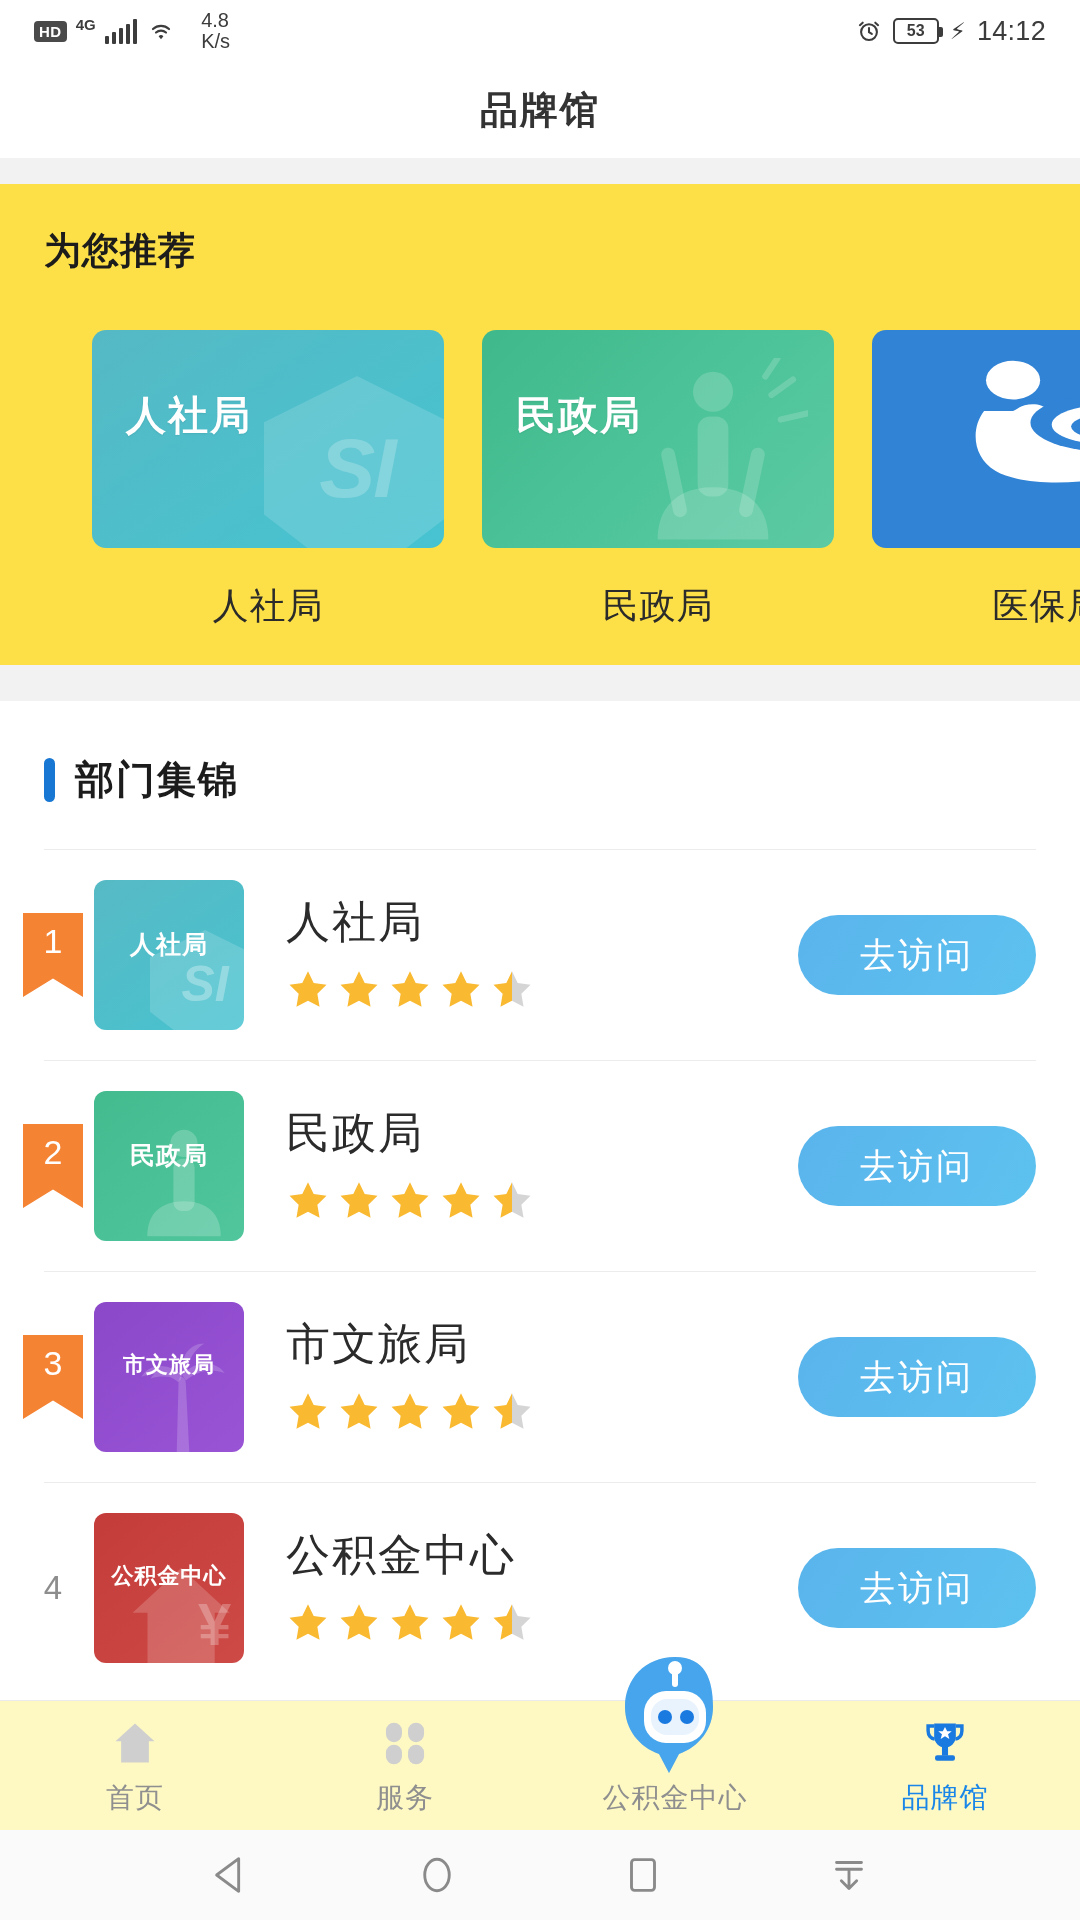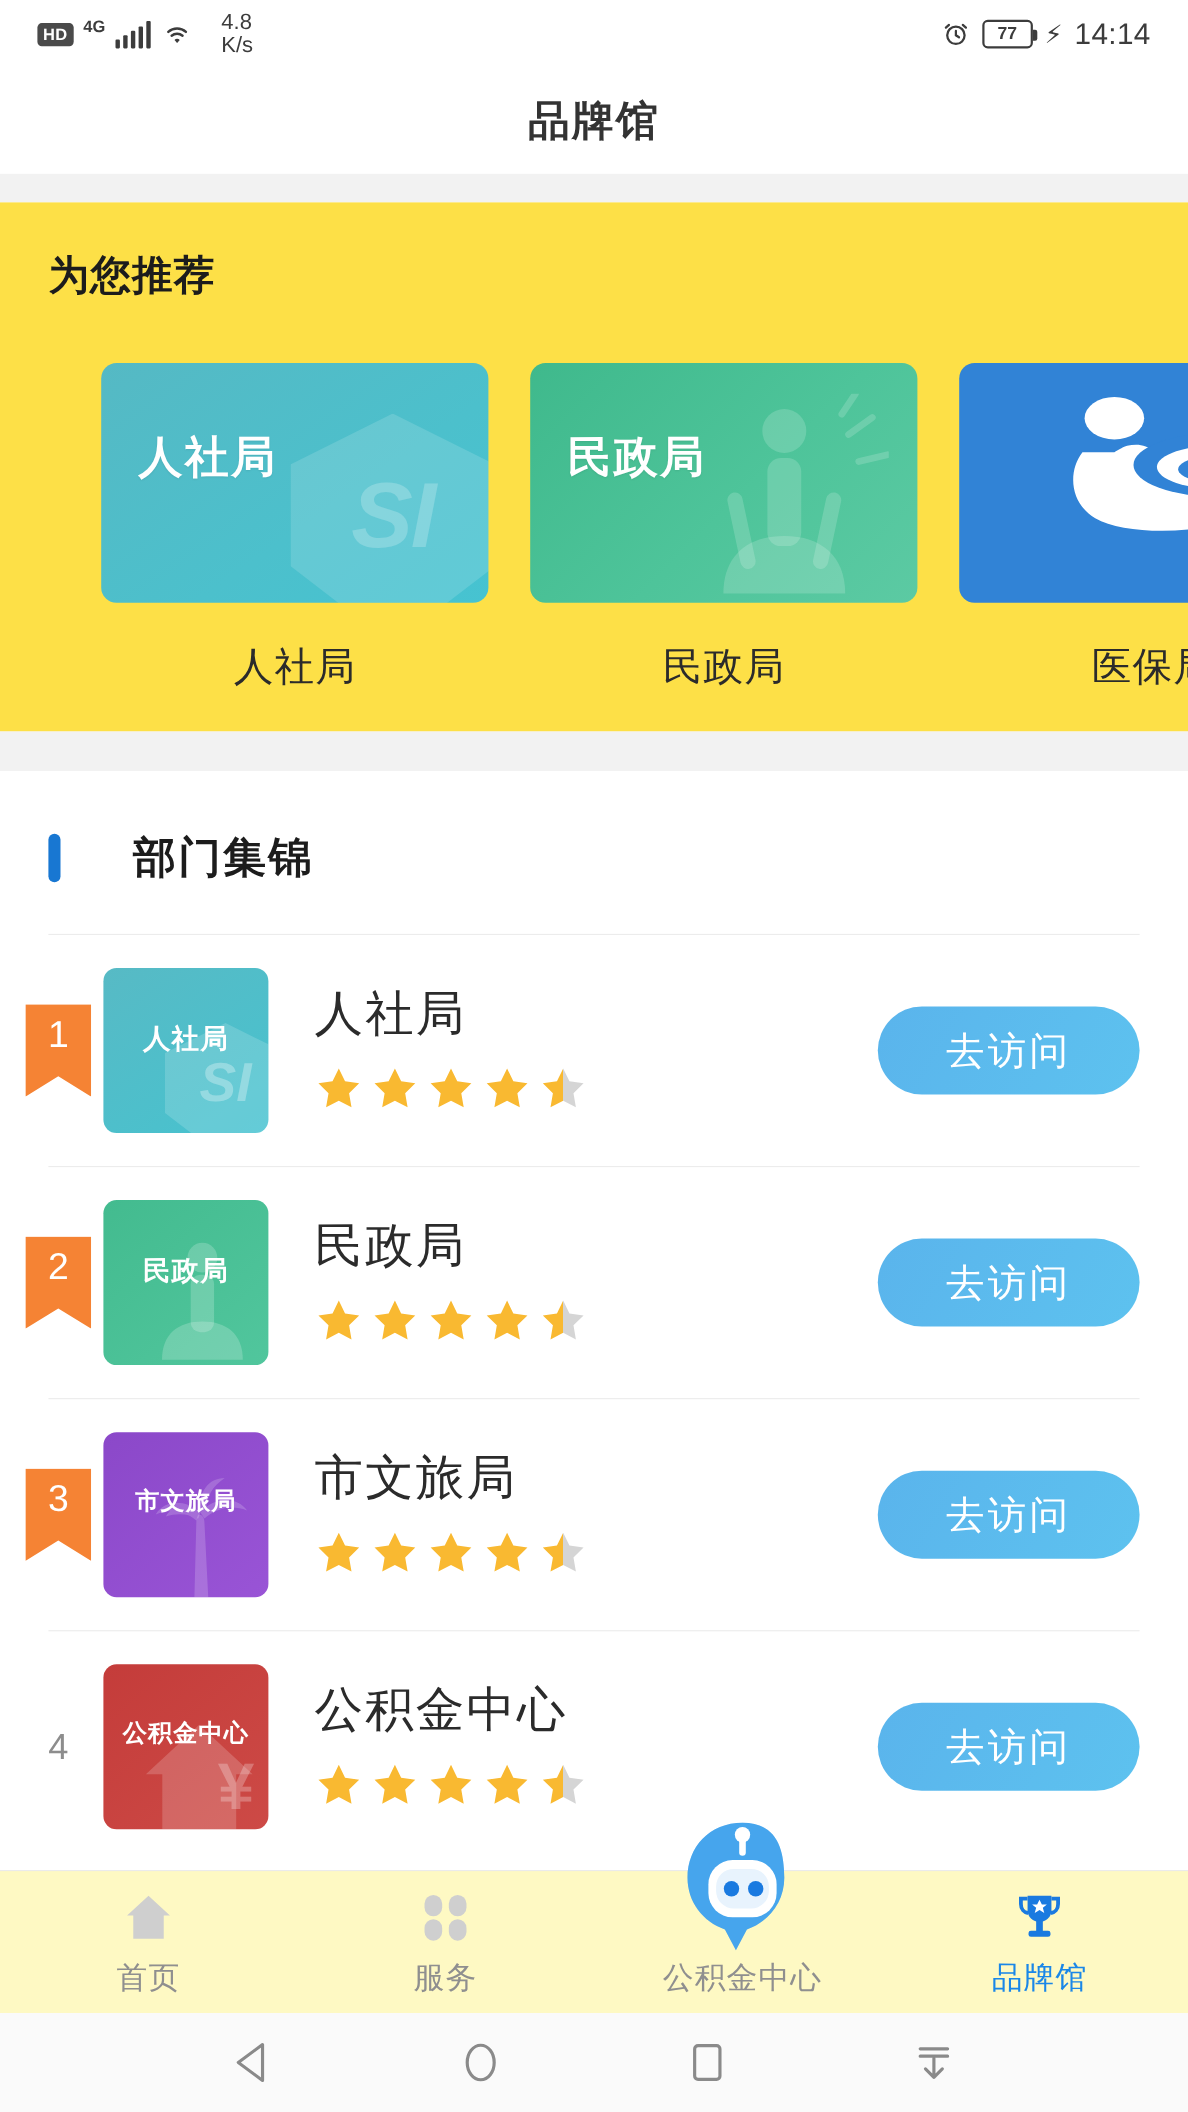--- a/index.html
+++ b/index.html
@@ -88,21 +88,21 @@
     font-style:italic; letter-spacing:-2px; margin-bottom:26px; }
   .mz-art { position:absolute; right:26px; bottom:-10px; width:190px; height:200px; }
   .yb-art { position:absolute; left:56px; top:18px; width:290px; height:190px; }
 
   
   .deptsec { background:#fff; padding:34px 0 0 0; }
   .sec-head {
     display:flex; align-items:center; gap:20px; padding:18px 0 0 44px;
   }
   .sec-bar { width:11px; height:44px; background:#1877d2; border-radius:6px; }
-  .sec-head h2 { font-size:39px; font-weight:bold; color:#1c1c1c; letter-spacing:2px;margin-left:46px; }
+  .sec-head h2 { font-size:39px; font-weight:bold; color:#1c1c1c; letter-spacing:2px; }
   .hr { height:1px; background:#ececec; margin:42px 44px 0 44px; }
 
   .row { display:flex; align-items:center; padding:30px 44px 30px 22px; position:relative; }
   .rank-wrap { width:62px; flex:0 0 62px; display:flex; justify-content:center; }
   .ribbon {
     width:60px; height:84px; background:#f58334; color:#fff;
     font-size:34px; display:flex; align-items:flex-start; justify-content:center;
     padding-top:9px; clip-path:polygon(0 0,100% 0,100% 100%,50% 78%,0 100%);
   }
   .rank-plain { font-size:33px; color:#8d8d8d; }
@@ -200,24 +200,24 @@
         <span>K/s</span>
       </span>
     </div>
     <div class="sb-right">
       <svg class="clock-ic" viewBox="0 0 24 24">
         <circle cx="12" cy="13" r="7.3" stroke="#3c3c3c" stroke-width="1.9" fill="none"></circle>
         <path d="M12 9.3V13l2.6 1.7" stroke="#3c3c3c" stroke-width="1.9" fill="none" stroke-linecap="round"></path>
         <path d="M6.2 4.3L3.6 6.6M17.8 4.3l2.6 2.3" stroke="#3c3c3c" stroke-width="1.9" stroke-linecap="round"></path>
       </svg>
       <span class="battery">
-        <span>77</span>
+        <span>53</span>
       </span>
       <span class="bolt">⚡</span>
-      <span class="sb-time">14:14</span>
+      <span class="sb-time">14:12</span>
     </div>
   </div>
 
   <div class="titlebar">
     <h1>品牌馆</h1>
   </div>
 
   <div class="gap"></div>
 
   <div class="rec">

